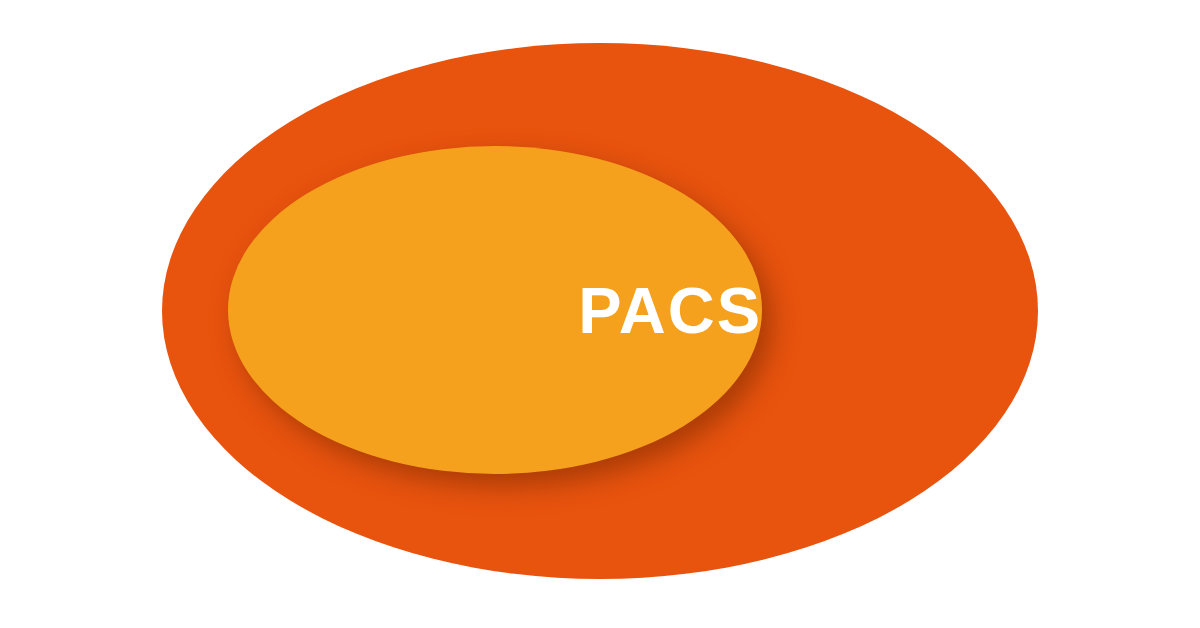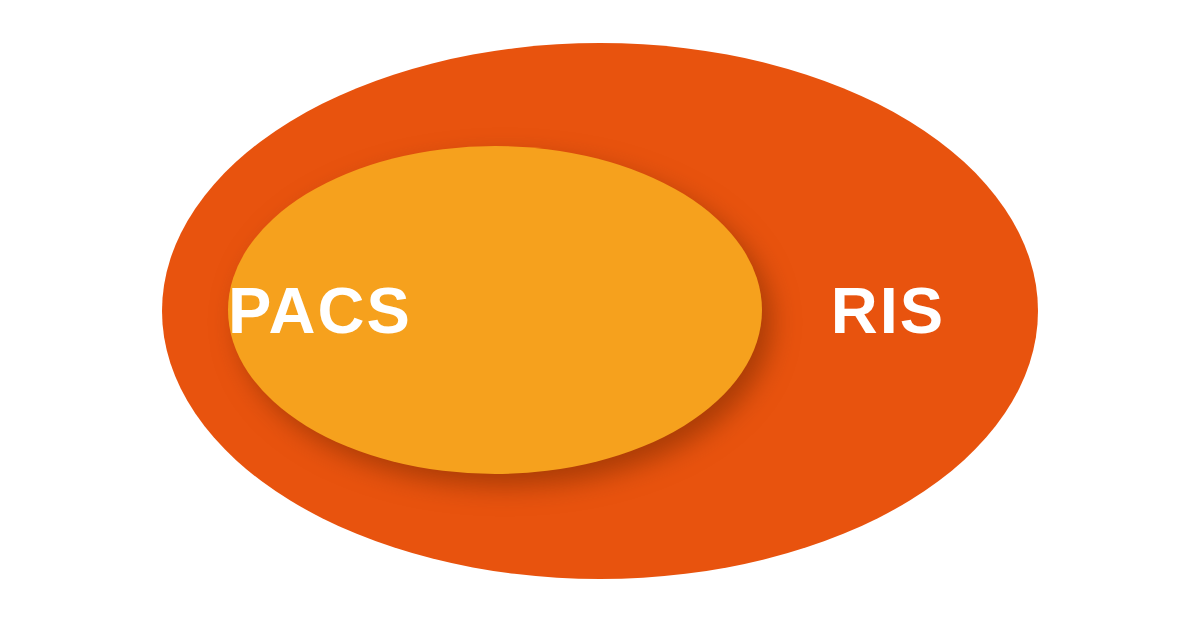--- a/index.html
+++ b/index.html
@@ -27,21 +27,21 @@
   }
   .ellipse.inner {
     left: 66px;   
     top: 103px;   
     width: 534px;
     height: 328px;
     background: #f6a11d;
     box-shadow: 10px 12px 26px rgba(120, 42, 0, 0.55);
     display: flex;
     align-items: center;
-    justify-content: flex-start;
+    justify-content: flex-end;
   }
   .set-label {
     color: #ffffff;
     font-size: 65px;
     font-weight: 700;
     letter-spacing: 2px;
     line-height: 1;
     user-select: none;
   }
   .set-label.ris {
@@ -49,18 +49,17 @@
     left: 726px;  
     top: 267px;   
     transform: translate(-50%, -50%);
   }
 </style>
 </head>
 <body>
 
 <div class="canvas">
   <div class="ellipse outer">
-    <span class="set-label ris">RIS</span>
     <div class="ellipse inner">
       <span class="set-label pacs">PACS</span>
     </div>
   </div>
 </div>
 
 </body></html>

